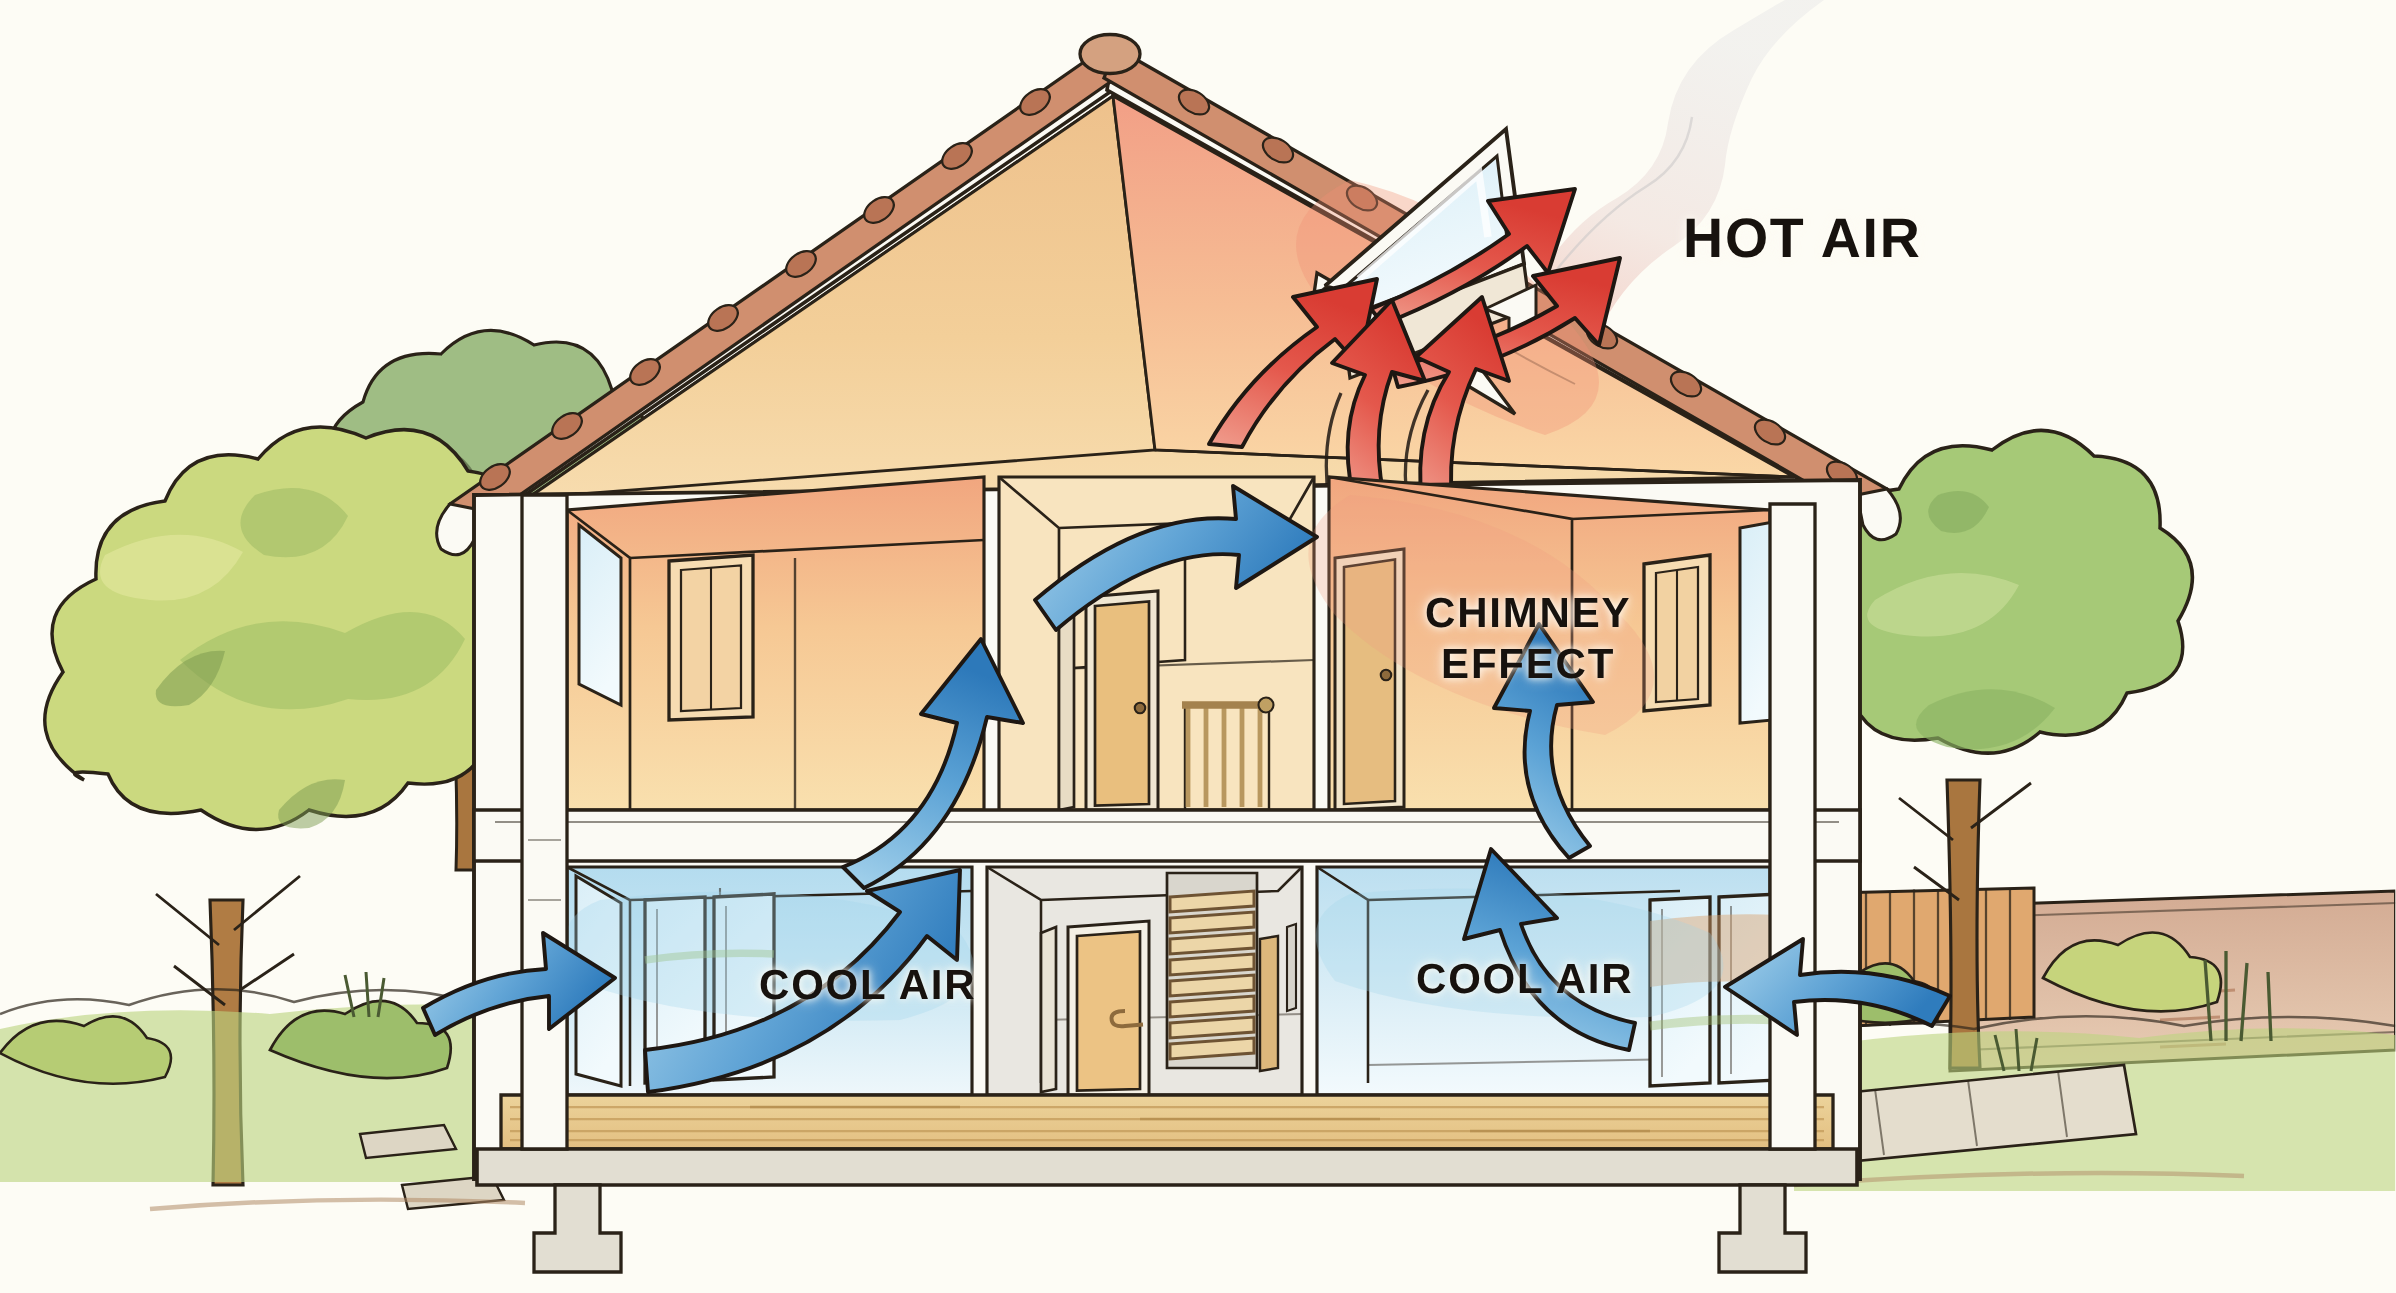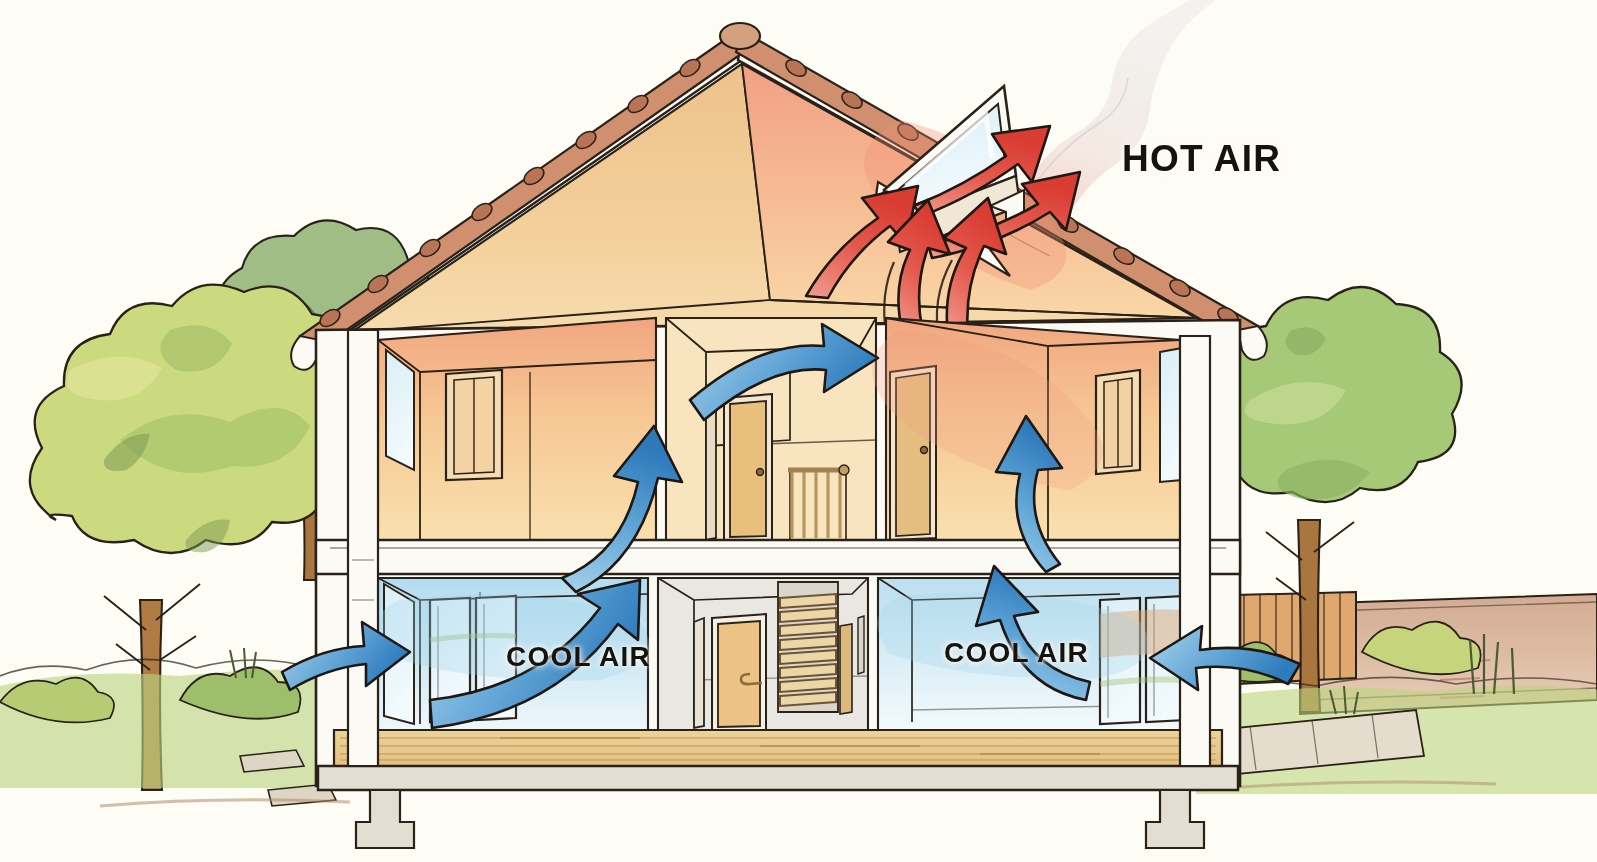--- a/index.html
+++ b/index.html
@@ -354,18 +354,22 @@
     <path d="M1300 664 q-48 -22 -100 -14 l2 -24 l-52 32 l48 32 l-2 -22 q48 -6 92 16 Z" fill="url(#gCoolArrow)" stroke="#1e1712" stroke-width="2.6" stroke-linejoin="round"></path>
 
     <path d="M1086 700 q-64 -12 -86 -80 l-24 6 l18 -60 l44 46 l-24 4 q18 54 76 66 Z" fill="url(#gCoolArrowV)" stroke="#1e1712" stroke-width="2.6" stroke-linejoin="round"></path>
 
     <path d="M1046 572 q-40 -44 -26 -98 l-24 -2 l30 -56 l36 52 l-24 2 q-14 50 22 94 Z" fill="url(#gCoolArrowV)" stroke="#1e1712" stroke-width="2.6" stroke-linejoin="round"></path>
   </g>
 </svg>
 
 <div class="lbl" id="lbl-hot">HOT AIR</div>
 
+<div class="lbl" id="lbl-chimney">
+  <span>CHIMNEY</span>
+  <span>EFFECT</span>
+</div>
 
 <div class="lbl" id="lbl-cool-left">COOL AIR</div>
 
 <div class="lbl" id="lbl-cool-right">COOL AIR</div>
 
 </div>
 
 </body></html>

